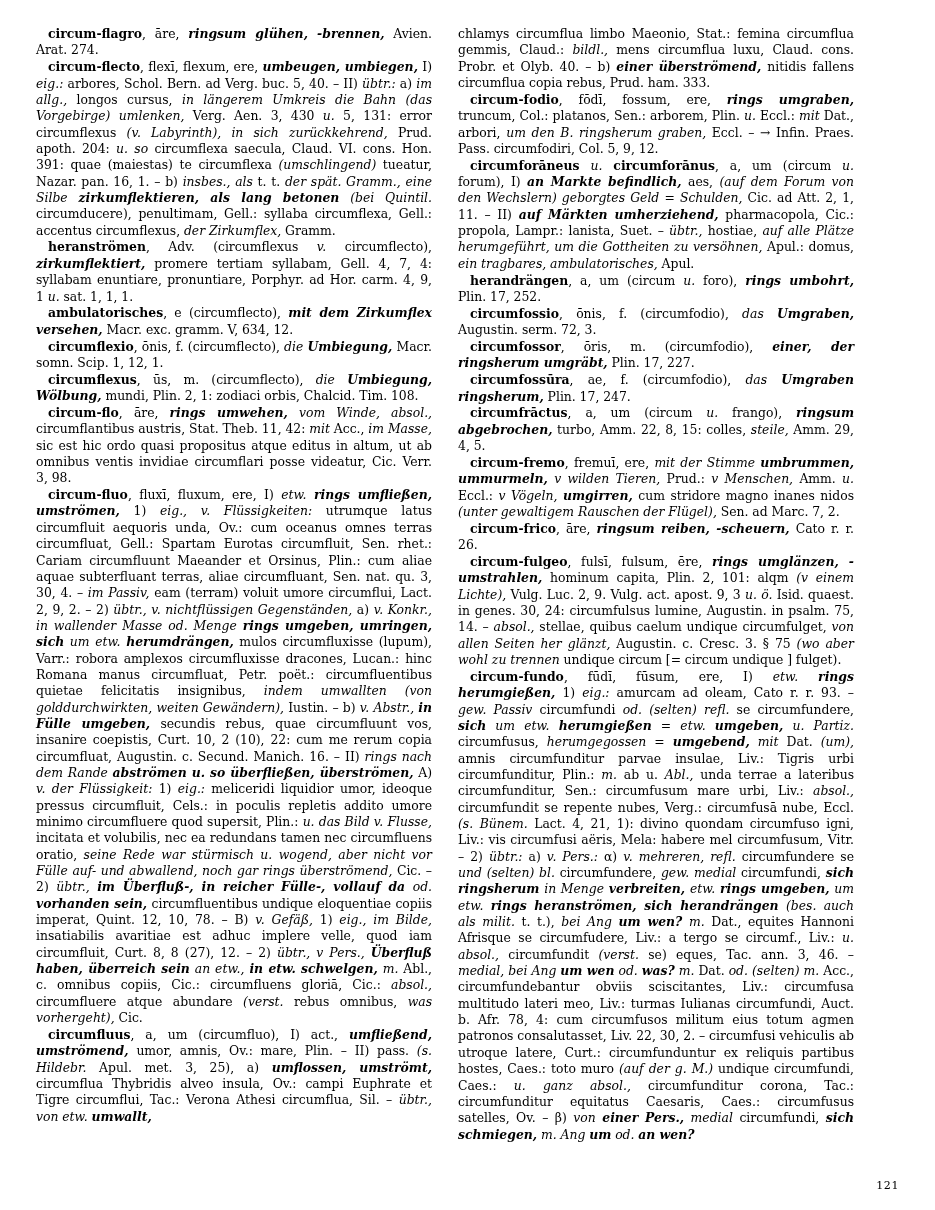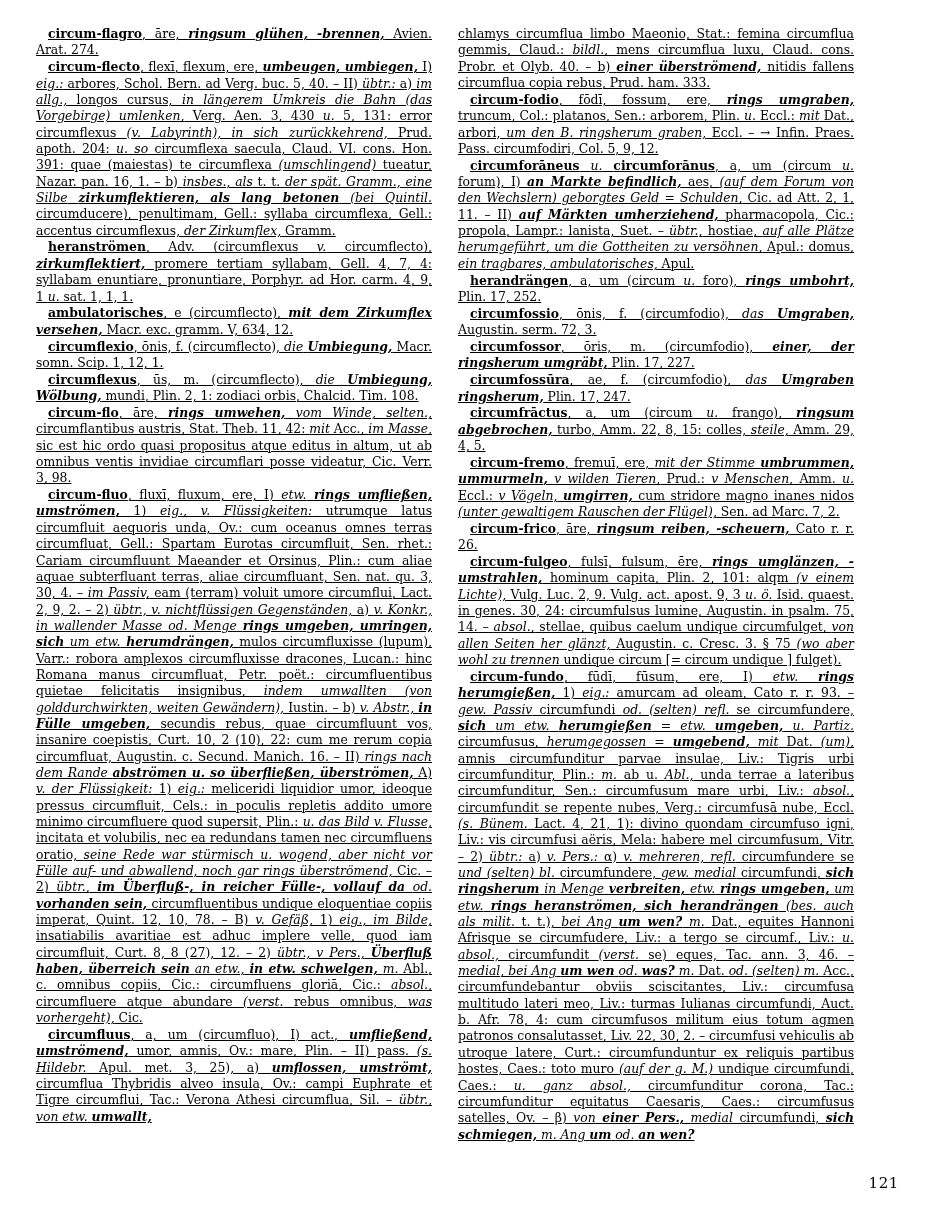--- a/index.html
+++ b/index.html
@@ -21,21 +21,20 @@
     height: 1210px;
     box-sizing: border-box;
     padding: 26px 36px 0 36px;
     overflow: hidden;
   }
   .columns {
     display: flex;
     flex-direction: row;
     gap: 26px;
     align-items: flex-start;
-    text-decoration: underline;
   }
   .column {
     width: 396px;
     flex: 0 0 396px;
   }
   .entry {
     font-size: 12.4px;
     line-height: 1.318;
     text-align: justify;
     text-justify: inter-word;
@@ -57,40 +56,40 @@
     font-style: italic;
   }
   
   .i {
     font-style: italic;
   }
   .pageno {
     position: absolute;
     right: 36px;
     bottom: 18px;
-    font-size: 15px;
+    font-size: 11px;
     letter-spacing: 0.6px;
     font-family: "DejaVu Serif", "Liberation Serif", serif;
   }
 </style>
 </head>
 <body>
 
 <div class="page">
 
   <div class="columns">
 
     <div class="column" id="col-left">
         <p class="entry"><b>circum-flagro</b>, āre, <span class="g">ringsum glühen, -brennen,</span> Avien. Arat. 274.</p>
         <p class="entry"><b>circum-flecto</b>, flexī, flexum, ere, <span class="g">umbeugen, umbiegen,</span> I) <span class="i">eig.:</span> arbores, Schol. Bern. ad Verg. buc. 5, 40. – II) <span class="i">übtr.:</span> a) <span class="i">im allg.,</span> longos cursus, <span class="i">in längerem Umkreis die Bahn (das Vorgebirge) umlenken,</span> Verg. Aen. 3, 430 <span class="i">u.</span> 5, 131: error circumflexus <span class="i">(v. Labyrinth), in sich zurückkehrend,</span> Prud. apoth. 204: <span class="i">u. so</span> circumflexa saecula, Claud. VI. cons. Hon. 391: quae (maiestas) te circumflexa <span class="i">(umschlingend)</span> tueatur, Nazar. pan. 16, 1. – b) <span class="i">insbes., als</span> t. t. <span class="i">der spät. Gramm., eine Silbe</span> <span class="g">zirkumflektieren, als lang betonen</span> <span class="i">(bei Quintil.</span> circumducere), penultimam, Gell.: syllaba circumflexa, Gell.: accentus circumflexus, <span class="i">der Zirkumflex,</span> Gramm.</p>
         <p class="entry"><b>heranströmen</b>, Adv. (circumflexus <span class="i">v.</span> circumflecto), <span class="g">zirkumflektiert,</span> promere tertiam syllabam, Gell. 4, 7, 4: syllabam enuntiare, pronuntiare, Porphyr. ad Hor. carm. 4, 9, 1 <span class="i">u.</span> sat. 1, 1, 1.</p>
         <p class="entry"><b>ambulatorisches</b>, e (circumflecto), <span class="g">mit dem Zirkumflex versehen,</span> Macr. exc. gramm. V, 634, 12.</p>
         <p class="entry"><b>circumflexio</b>, ōnis, f. (circumflecto), <span class="i">die</span> <span class="g">Umbiegung,</span> Macr. somn. Scip. 1, 12, 1.</p>
         <p class="entry"><b>circumflexus</b>, ūs, m. (circumflecto), <span class="i">die</span> <span class="g">Umbiegung, Wölbung,</span> mundi, Plin. 2, 1: zodiaci orbis, Chalcid. Tim. 108.</p>
-        <p class="entry"><b>circum-flo</b>, āre, <span class="g">rings umwehen,</span> <span class="i">vom Winde, selten.,</span> circumflantibus austris, Stat. Theb. 11, 42: <span class="i">mit</span> Acc., <span class="i">im Masse,</span> sic est hic ordo quasi propositus atque editus in altum, ut ab omnibus ventis invidiae circumflari posse videatur, Cic. Verr. 3, 98.</p>
+        <p class="entry"><b>circum-flo</b>, āre, <span class="g">rings umwehen,</span> <span class="i">vom Winde, absol.,</span> circumflantibus austris, Stat. Theb. 11, 42: <span class="i">mit</span> Acc., <span class="i">im Masse,</span> sic est hic ordo quasi propositus atque editus in altum, ut ab omnibus ventis invidiae circumflari posse videatur, Cic. Verr. 3, 98.</p>
         <p class="entry"><b>circum-fluo</b>, fluxī, fluxum, ere, I) <span class="i">etw.</span> <span class="g">rings umfließen, umströmen,</span> 1) <span class="i">eig., v. Flüssigkeiten:</span> utrumque latus circumfluit aequoris unda, Ov.: cum oceanus omnes terras circumfluat, Gell.: Spartam Eurotas circumfluit, Sen. rhet.: Cariam circumfluunt Maeander et Orsinus, Plin.: cum aliae aquae subterfluant terras, aliae circumfluant, Sen. nat. qu. 3, 30, 4. – <span class="i">im Passiv,</span> eam (terram) voluit umore circumflui, Lact. 2, 9, 2. – 2) <span class="i">übtr., v. nichtflüssigen Gegenständen,</span> a) <span class="i">v. Konkr., in wallender Masse od. Menge</span> <span class="g">rings umgeben, umringen, sich</span> <span class="i">um etw.</span> <span class="g">herumdrängen,</span> mulos circumfluxisse (lupum), Varr.: robora amplexos circumfluxisse dracones, Lucan.: hinc Romana manus circumfluat, Petr. poët.: circumfluentibus quietae felicitatis insignibus, <span class="i">indem umwallten (von golddurchwirkten, weiten Gewändern),</span> Iustin. – b) <span class="i">v. Abstr.,</span> <span class="g">in Fülle umgeben,</span> secundis rebus, quae circumfluunt vos, insanire coepistis, Curt. 10, 2 (10), 22: cum me rerum copia circumfluat, Augustin. c. Secund. Manich. 16. – II) <span class="i">rings nach dem Rande</span> <span class="g">abströmen u. so überfließen, überströmen,</span> A) <span class="i">v. der Flüssigkeit:</span> 1) <span class="i">eig.:</span> meliceridi liquidior umor, ideoque pressus circumfluit, Cels.: in poculis repletis addito umore minimo circumfluere quod supersit, Plin.: <span class="i">u. das Bild v. Flusse,</span> incitata et volubilis, nec ea redundans tamen nec circumfluens oratio, <span class="i">seine Rede war stürmisch u. wogend, aber nicht vor Fülle auf- und abwallend, noch gar rings überströmend,</span> Cic. – 2) <span class="i">übtr.,</span> <span class="g">im Überfluß-, in reicher Fülle-, vollauf da</span> <span class="i">od.</span> <span class="g">vorhanden sein,</span> circumfluentibus undique eloquentiae copiis imperat, Quint. 12, 10, 78. – B) <span class="i">v. Gefäß,</span> 1) <span class="i">eig., im Bilde,</span> insatiabilis avaritiae est adhuc implere velle, quod iam circumfluit, Curt. 8, 8 (27), 12. – 2) <span class="i">übtr., v Pers.,</span> <span class="g">Überfluß haben, überreich sein</span> <span class="i">an etw.,</span> <span class="g">in etw. schwelgen,</span> <span class="i">m.</span> Abl., c. omnibus copiis, Cic.: circumfluens gloriā, Cic.: <span class="i">absol.,</span> circumfluere atque abundare <span class="i">(verst.</span> rebus omnibus, <span class="i">was vorhergeht),</span> Cic.</p>
         <p class="entry"><b>circumfluus</b>, a, um (circumfluo), I) act., <span class="g">umfließend, umströmend,</span> umor, amnis, Ov.: mare, Plin. – II) pass. <span class="i">(s. Hildebr.</span> Apul. met. 3, 25), a) <span class="g">umflossen, umströmt,</span> circumflua Thybridis alveo insula, Ov.: campi Euphrate et Tigre circumflui, Tac.: Verona Athesi circumflua, Sil. – <span class="i">übtr., von etw.</span> <span class="g">umwallt,</span></p>
       </div>
 
     <div class="column" id="col-right">
         <p class="entry cont">chlamys circumflua limbo Maeonio, Stat.: femina circumflua gemmis, Claud.: <span class="i">bildl.,</span> mens circumflua luxu, Claud. cons. Probr. et Olyb. 40. – b) <span class="g">einer überströmend,</span> nitidis fallens circumflua copia rebus, Prud. ham. 333.</p>
         <p class="entry"><b>circum-fodio</b>, fōdī, fossum, ere, <span class="g">rings umgraben,</span> truncum, Col.: platanos, Sen.: arborem, Plin. <span class="i">u.</span> Eccl.: <span class="i">mit</span> Dat., arbori, <span class="i">um den B. ringsherum graben,</span> Eccl. – → Infin. Praes. Pass. circumfodiri, Col. 5, 9, 12.</p>
         <p class="entry"><b>circumforāneus</b> <span class="i">u.</span> <b>circumforānus</b>, a, um (circum <span class="i">u.</span> forum), I) <span class="g">an Markte befindlich,</span> aes, <span class="i">(auf dem Forum von den Wechslern) geborgtes Geld = Schulden,</span> Cic. ad Att. 2, 1, 11. – II) <span class="g">auf Märkten umherziehend,</span> pharmacopola, Cic.: propola, Lampr.: lanista, Suet. – <span class="i">übtr.,</span> hostiae, <span class="i">auf alle Plätze herumgeführt, um die Gottheiten zu versöhnen,</span> Apul.: domus, <span class="i">ein tragbares, ambulatorisches,</span> Apul.</p>
         <p class="entry"><b>herandrängen</b>, a, um (circum <span class="i">u.</span> foro), <span class="g">rings umbohrt,</span> Plin. 17, 252.</p>
         <p class="entry"><b>circumfossio</b>, ōnis, f. (circumfodio), <span class="i">das</span> <span class="g">Umgraben,</span> Augustin. serm. 72, 3.</p>

